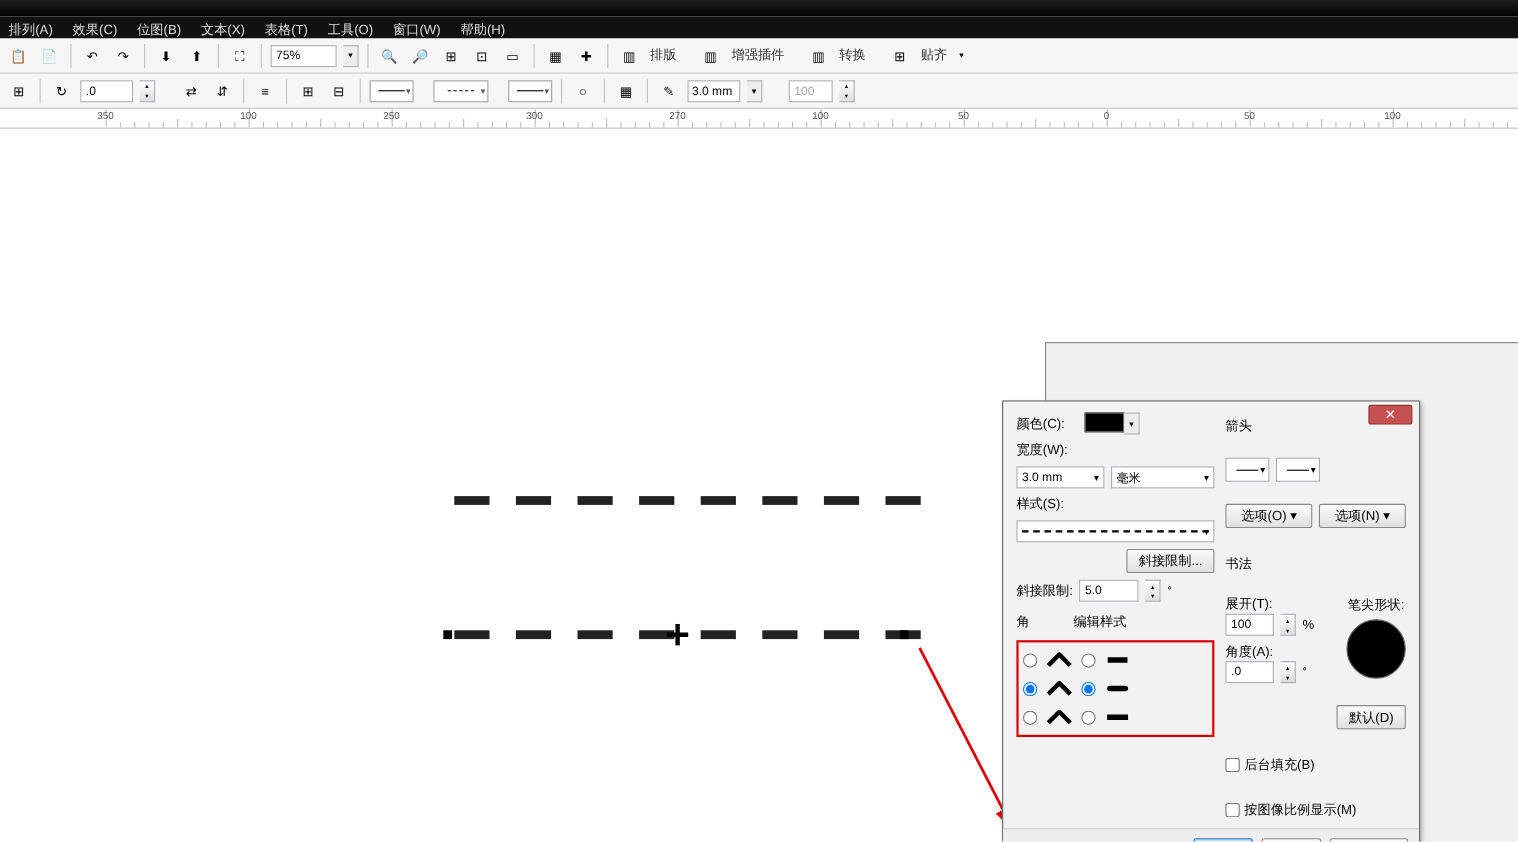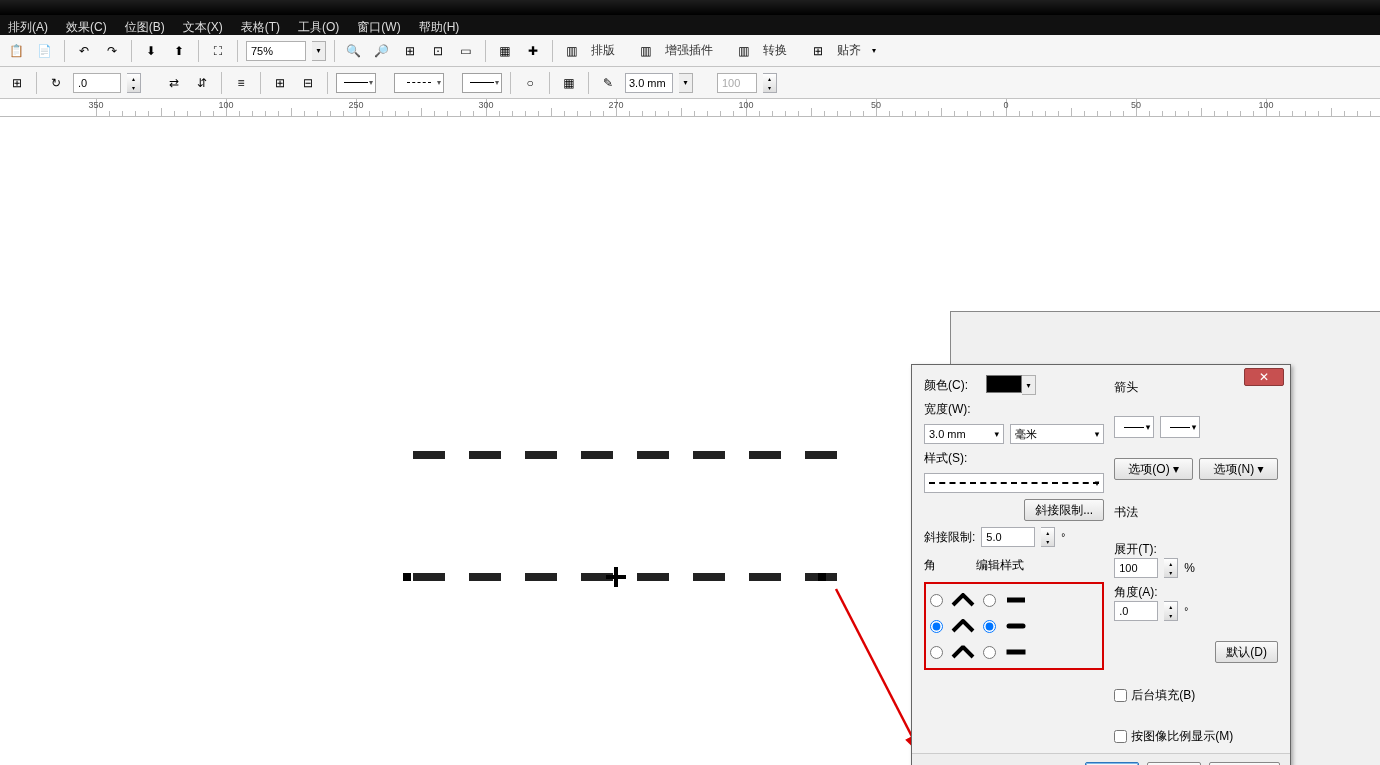--- a/index.html
+++ b/index.html
@@ -474,20 +474,24 @@
             </div>
           <div class="row">
             <input class="num-input" style="width: 44px;" value=".0">
             <div class="spinner">
                 <div>▴</div>
                 <div>▾</div>
               </div>
             <span style="font-size:10px">°</span>
           </div>
         </div>
+        <div style="text-align:center">
+          <span>笔尖形状:</span>
+          <div class="nib-circle"></div>
+        </div>
       </div>
       <div class="row" style="justify-content:flex-end">
         <div class="btn">默认(D)</div>
       </div>
 
       <div class="checkbox-row">
           <input type="checkbox" style="">
           <span>后台填充(B)</span>
         </div>
       <div class="checkbox-row">

